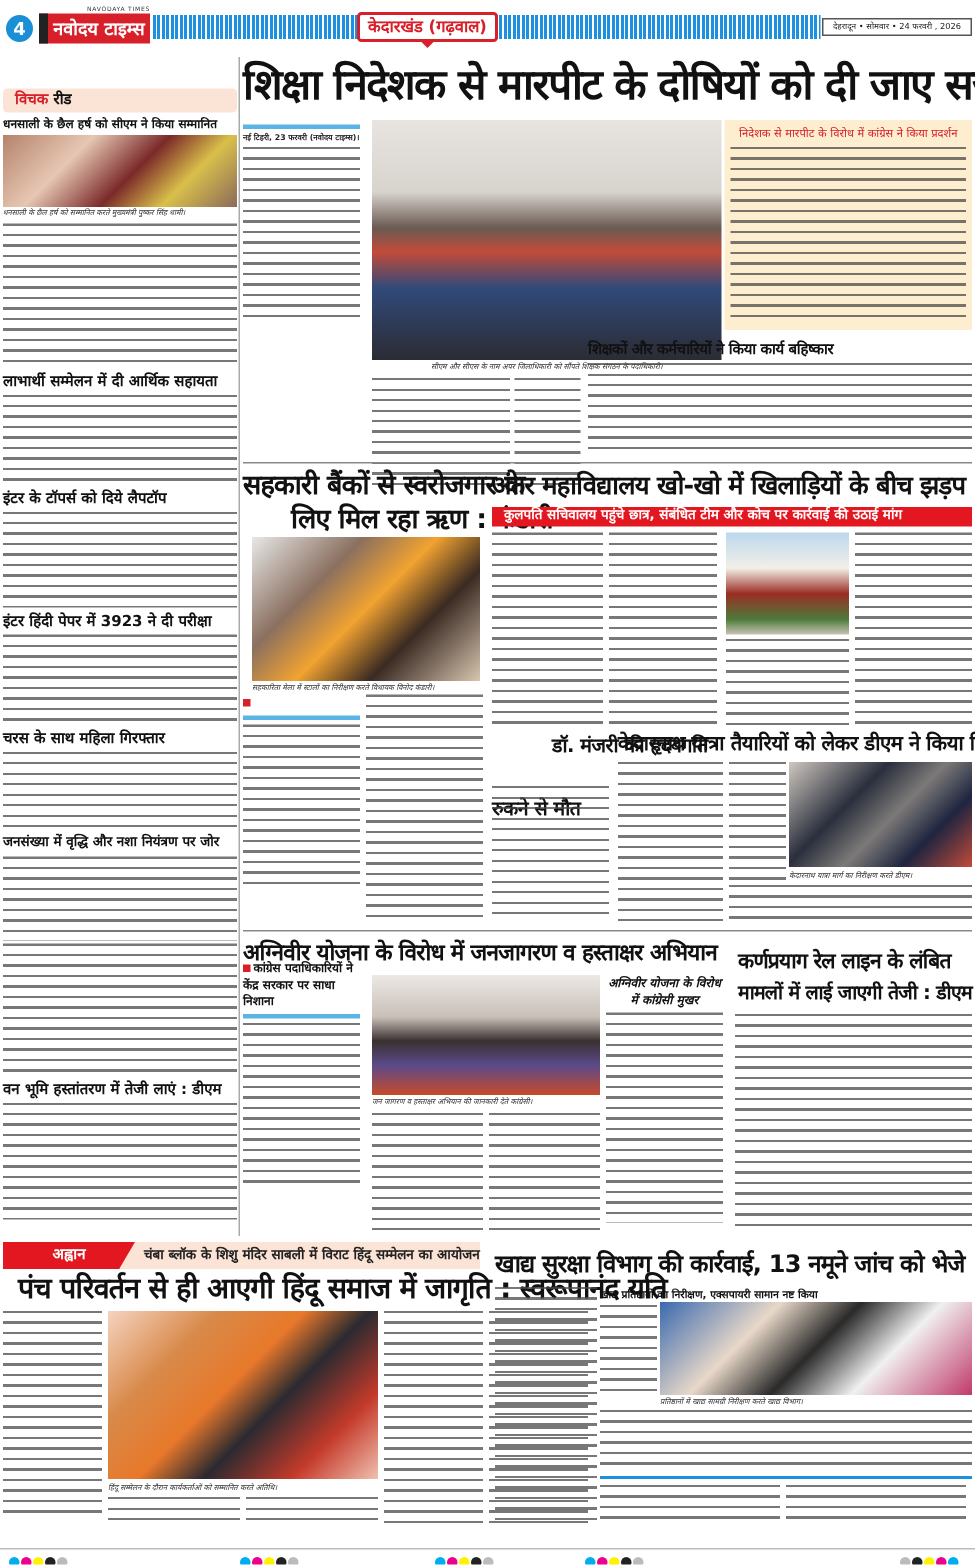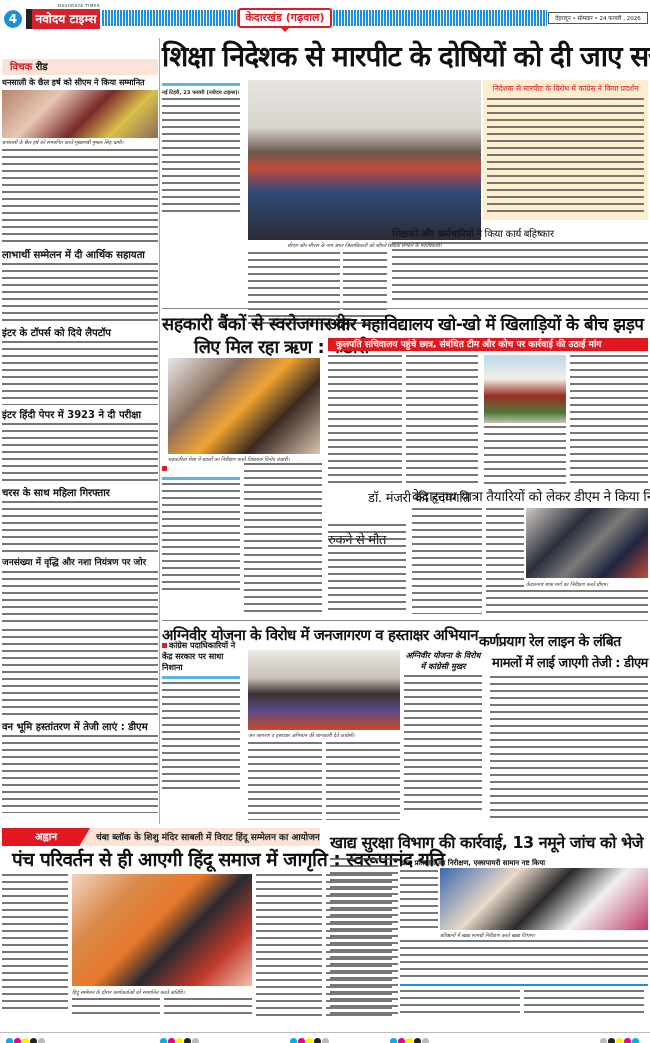--- a/index.html
+++ b/index.html
@@ -38,21 +38,21 @@
   .main-head { left: 162px; top: 40px; width: 488px; font-size: 28px; font-weight: bold; line-height: 34px; letter-spacing: -1px; color: #111; white-space: nowrap; }
 
   .sub-kicker { font-size: 8px; font-weight: bold; line-height: 11px; color: #111; }
   .sub-kicker .sq { display: inline-block; width: 5px; height: 5px; background: #d8202a; margin-right: 2px; }
 
   .sidebar-box { left: 483px; top: 80px; width: 165px; height: 140px; background: #fdeecf; padding: 4px; }
   .sidebar-head { color: #d8202a; font-size: 7.5px; font-weight: normal; text-align: center; line-height: 10px; }
 
   .big-head { font-size: 18px; font-weight: bold; line-height: 22px; color: #111; white-space: nowrap; letter-spacing: -0.5px; }
   .red-strap { background: #e3171f; color: #fff; font-size: 9px; font-weight: bold; line-height: 13px; height: 13px; padding-left: 8px; white-space: nowrap; overflow: hidden; }
-  .mid-head { font-size: 13px; font-weight: normal; line-height: 16px; color: #111; white-space: nowrap; letter-spacing: -0.3px; }
+  .mid-head { font-size: 13px; font-weight: bold; line-height: 16px; color: #111; white-space: nowrap; letter-spacing: -0.3px; }
 
   .appeal-bar { left: 2px; top: 828px; width: 318px; height: 18px; background: #fbe3d6; }
   .appeal-tag { left: 2px; top: 828px; width: 88px; height: 18px; background: #e3171f; color: #fff; font-size: 10px; font-weight: bold; line-height: 18px; text-align: center; clip-path: polygon(0 0, 100% 0, 88% 100%, 0 100%); }
   .appeal-text { left: 96px; top: 828px; font-size: 9px; font-weight: bold; line-height: 18px; color: #222; white-space: nowrap; }
 
   .reg-marks { left: 0; top: 1030px; width: 650px; height: 12px; }
   .dot { display: inline-block; width: 7px; height: 7px; border-radius: 50%; margin-right: 1px; }
 </style>
 </head>
 <body>
@@ -155,21 +155,21 @@
 </div>
 <div class="abs photo" style="left:248px;top:650px;width:152px;height:80px;background:linear-gradient(180deg,#ece8e4 0%,#c8c0b8 35%,#3a3030 55%,#5a4a8a 75%,#c84a2a 100%);"></div>
 <div class="abs caption" style="left:248px;top:731px;width:152px;">जन जागरण व हस्ताक्षर अभियान की जानकारी देते कांग्रेसी।</div>
 <div class="abs lines" style="left:248px;top:742px;width:74px;height:78px;"></div>
 <div class="abs lines" style="left:326px;top:742px;width:74px;height:78px;"></div>
 <div class="abs" style="left:404px;top:650px;width:78px;">
   <div class="sub-kicker" style="text-align:center;font-style:italic;">अग्निवीर योजना के विरोध में कांग्रेसी मुखर</div>
   <div class="lines" style="height:140px;margin-top:3px;"></div>
 </div>
 
-<div class="abs big-head" style="left:479px;top:630px;font-size:14px;">कर्णप्रयाग रेल लाइन के लंबित</div>
+<div class="abs big-head" style="left:492px;top:630px;font-size:14px;">कर्णप्रयाग रेल लाइन के लंबित</div>
 <div class="abs big-head" style="left:492px;top:652px;font-size:13px;">मामलों में लाई जाएगी तेजी : डीएम</div>
 <div class="abs lines" style="left:490px;top:676px;width:158px;height:144px;"></div>
 
 <div class="abs appeal-bar"></div>
 <div class="abs appeal-tag">अह्वान</div>
 <div class="abs appeal-text">चंबा ब्लॉक के शिशु मंदिर साबली में विराट हिंदू सम्मेलन का आयोजन</div>
 
 <div class="abs big-head" style="left:12px;top:848px;font-size:19px;">पंच परिवर्तन से ही आएगी हिंदू समाज में जागृति : स्वरूपानंद यति</div>
 <div class="abs lines" style="left:2px;top:874px;width:66px;height:140px;"></div>
 <div class="abs photo" style="left:72px;top:874px;width:180px;height:112px;background:linear-gradient(135deg,#f5d3c0 0%,#d88a4a 25%,#e8782a 45%,#2a2a30 60%,#c43a2a 80%,#f0c0b0 100%);"></div>

